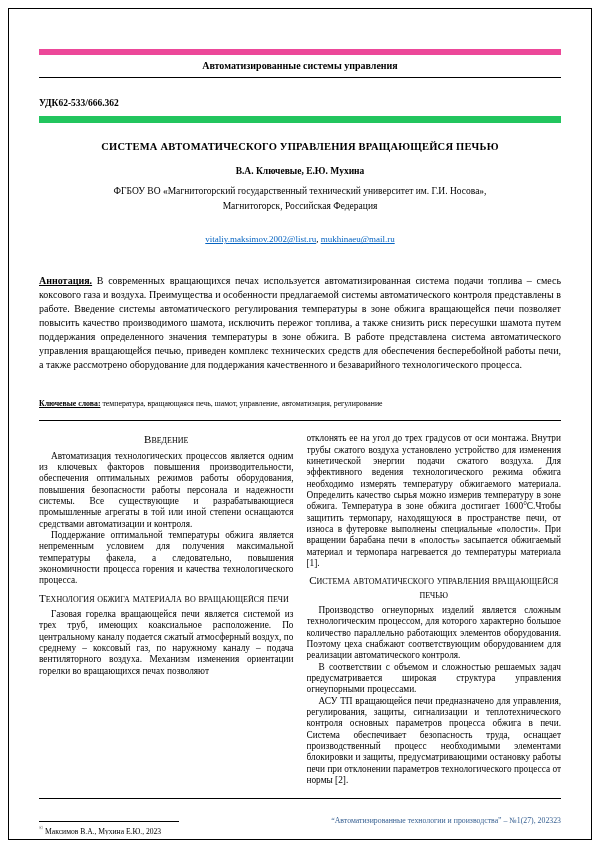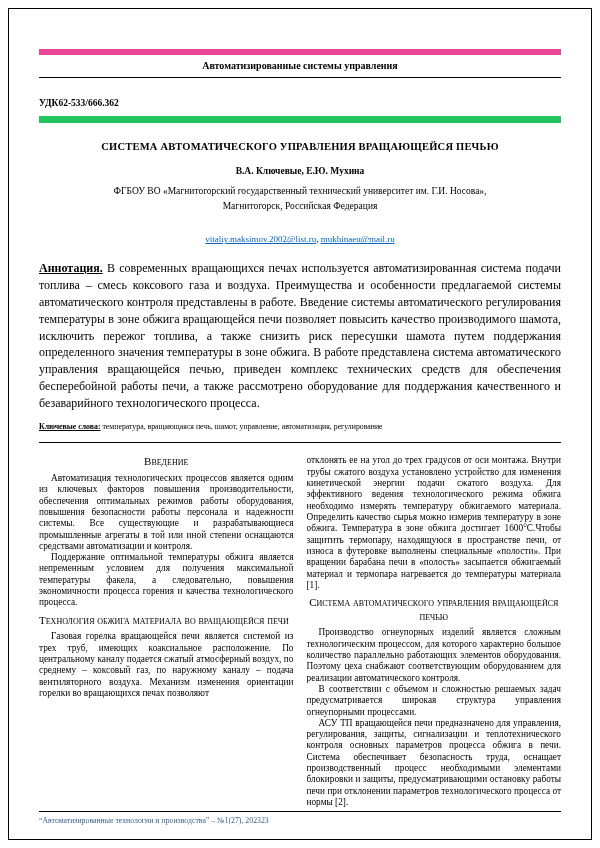--- a/index.html
+++ b/index.html
@@ -56,27 +56,27 @@
     margin-top:20px;
     text-align:center;
     font-size:9px;
   }
   .email-link {
     color:var(--link,#0563C1);
     text-decoration:underline;
     cursor:pointer;
   }
   .abstract {
-    margin-top:16px;
-    font-size:12px;
+    margin-top:30px;
+    font-size:10px;
     line-height:1.4;
     text-align:justify;
   }
   .keywords {
-    margin-top:10px;
+    margin-top:27px;
     font-size:7.8px;
     line-height:1.4;
     text-align:justify;
   }
   .label-underline {
     font-weight:bold;
     text-decoration:underline;
   }
   .separator {
     margin-top:10px;
@@ -115,23 +115,23 @@
   .footnote-rule {
     width:140px;
     border-top:1px solid #000;
     margin-bottom:3px;
   }
   .sup { vertical-align:super; font-size:5.5px; }
   .footer {
     position:absolute;
     left:30px; right:30px; bottom:14px;
     border-top:1px solid #000;
-    padding-top:4px;
+    padding-top:17px;
     display:flex;
-    justify-content:flex-start;
+    justify-content:flex-end;
     color:var(--footer_text,#365F91);
     font-size:7.8px;
   }
 </style>
 </head>
 <body>
 
 <div class="page">
 
   <div class="running-header">Автоматизированные системы управления</div>

